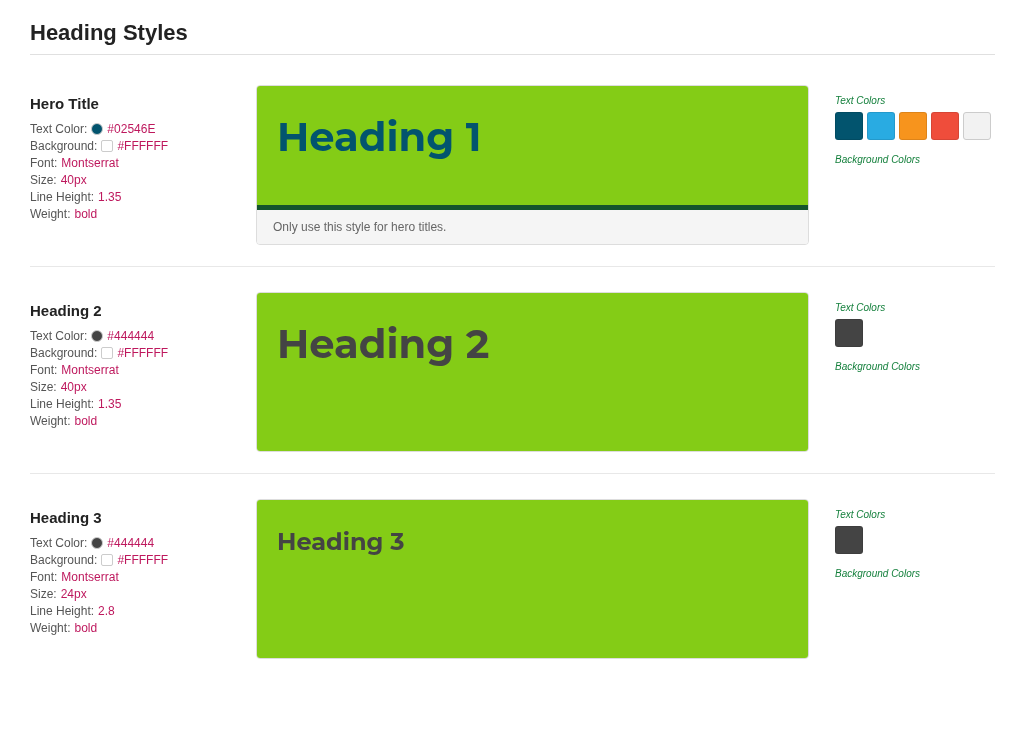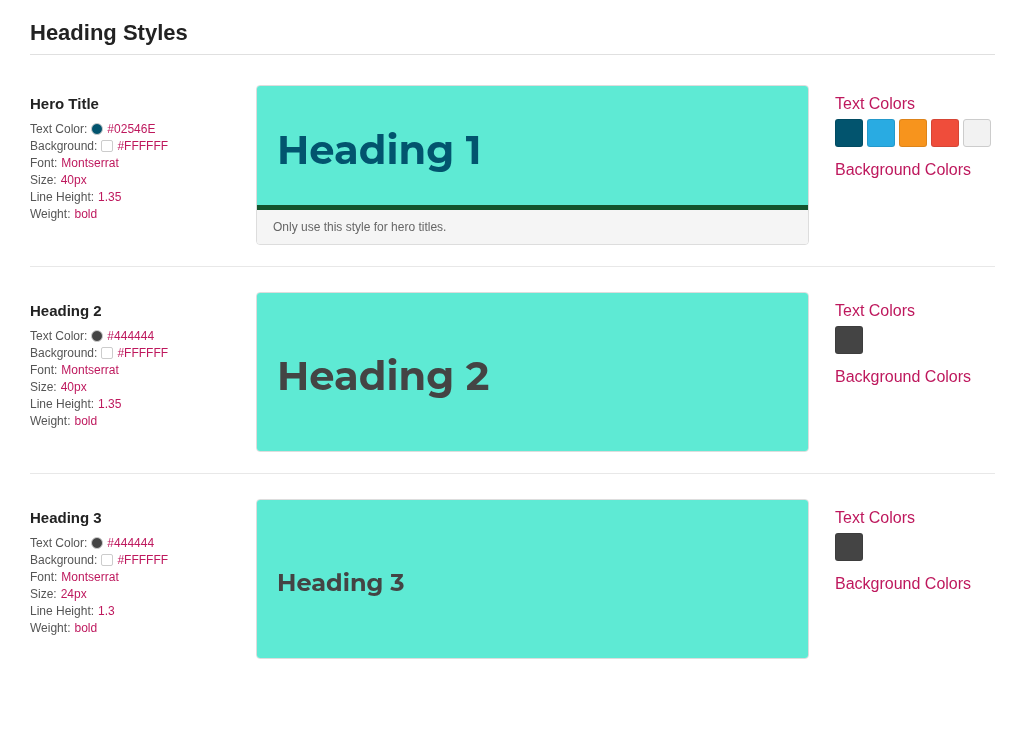--- a/index.html
+++ b/index.html
@@ -83,43 +83,44 @@
       border-radius: 4px;
       overflow: hidden;
       min-height: 160px;
       display: flex;
       flex-direction: column;
     }
 
     .preview-content {
       flex: 1;
       padding: 24px 20px 16px 20px;
-      background: #5eead4;
-      display: flex;
-      align-items: center;
+      background: #84cc16;
+      display: flex;
+      align-items: flex-start;
     }
 
     .preview-note {
       padding: 10px 16px;
       background: #f5f5f5;
       border-top: 5px solid #14532d;
       font-size: 12px;
       color: #666;
     }
 
     .colors-panel {
       width: 160px;
       flex-shrink: 0;
       padding-top: 10px;
     }
 
     .colors-section-title {
-      font-size: 16px;
-      color: #be185d;
+      font-size: 10px;
+      color: #15803d;
       margin-bottom: 6px;
+      font-style: italic;
     }
 
     .color-swatches {
       display: flex;
       flex-direction: row;
       gap: 4px;
       margin-bottom: 14px;
       flex-wrap: wrap;
     }
 
@@ -278,21 +279,21 @@
         <div class="spec-row">
           <span class="label">Font:</span>
           <span class="value">Montserrat</span>
         </div>
         <div class="spec-row">
           <span class="label">Size:</span>
           <span class="value">24px</span>
         </div>
         <div class="spec-row">
           <span class="label">Line Height:</span>
-          <span class="value">1.3</span>
+          <span class="value">2.8</span>
         </div>
         <div class="spec-row">
           <span class="label">Weight:</span>
           <span class="value">bold</span>
         </div>
       </div>
       <div class="preview-box">
         <div class="preview-content">
           <span class="heading-3-text">Heading 3</span>
         </div>

